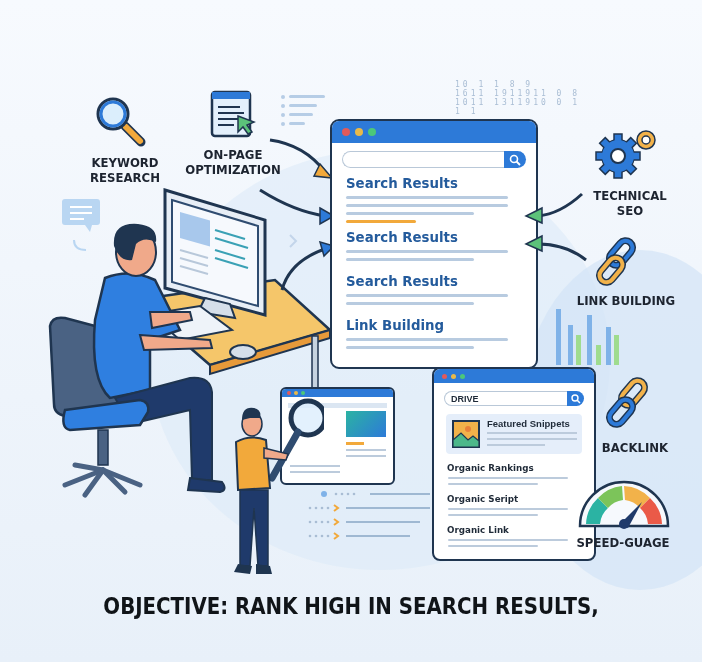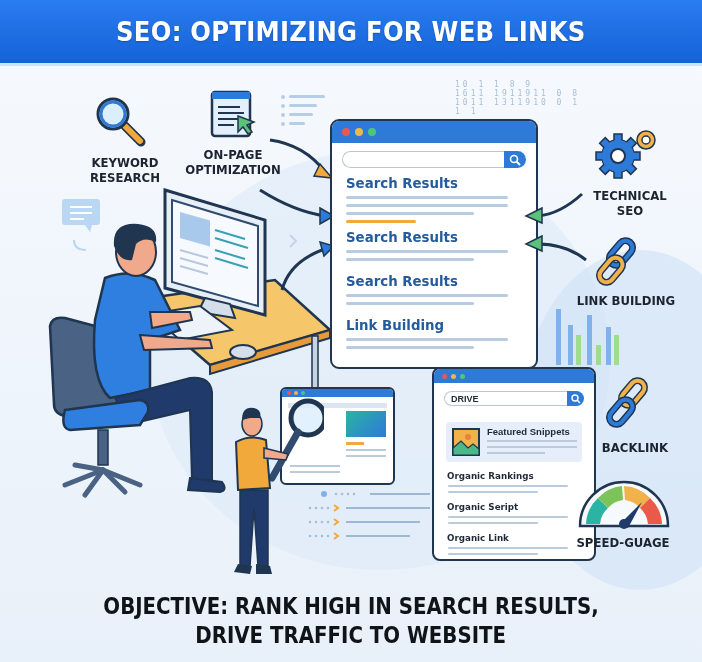--- a/index.html
+++ b/index.html
@@ -61,21 +61,21 @@
   .line { height: 3px; border-radius: 2px; background: #b8cbe0; margin: 5px 0 0 14px; }
   
   .serp {
     position: absolute; left: 432px; top: 367px; width: 164px; height: 194px;
     background: #ffffff; border: 2px solid #1f3550; border-radius: 8px; overflow: hidden;
   }
   .serp-bar { height: 14px; background: #2d7ad8; display: flex; align-items: center; gap: 4px; padding-left: 8px; }
   .serp-search { margin: 8px 10px 0 10px; height: 15px; display: flex; }
   .serp-search .search-field { display: flex; align-items: center; padding-left: 6px; font-size: 9px; font-weight: 700; color: #1f2a38; }
   .snippet {
-    margin: 16px 12px 0 12px; height: 40px; background: #e5eefa; border-radius: 4px; position: relative;
+    margin: 8px 12px 0 12px; height: 40px; background: #e5eefa; border-radius: 4px; position: relative;
   }
   .serp-item { font-size: 9.5px; font-weight: 700; color: #1f2a38; margin: 8px 0 0 13px; font-family: "DejaVu Sans", sans-serif; transform: scaleX(0.92); transform-origin: left; }
   .serp-line { height: 2px; background: #bccbdc; border-radius: 1px; margin: 4px 0 0 14px; }
   
   .small-win {
     position: absolute; left: 280px; top: 387px; width: 115px; height: 98px;
     background: #fff; border: 2px solid #1f3550; border-radius: 6px; overflow: hidden;
   }
   .objective {
     position: absolute; left: 0; top: 592px; width: 702px; text-align: center;
@@ -85,23 +85,20 @@
   .objective span { display: inline-block; transform: scaleX(0.86); }
 </style>
 </head>
 <body>
 
 <div class="canvas">
 
   <div class="bg-blob" style="left:150px;top:150px;width:460px;height:420px;opacity:0.55;"></div>
   <div class="bg-blob" style="left:520px;top:250px;width:240px;height:340px;background:#d3e4f6;opacity:0.7;"></div>
 
-  <div class="header">
-    <div class="header-title">SEO: OPTIMIZING FOR WEB LINKS</div>
-  </div>
 
   <svg class="abs" style="left:93px;top:94px" width="56" height="56" viewBox="0 0 56 56">
     <line x1="32" y1="32" x2="48" y2="48" stroke="#1f3550" stroke-width="9" stroke-linecap="round"></line>
     <line x1="33" y1="33" x2="47" y2="47" stroke="#f2a93b" stroke-width="6" stroke-linecap="round"></line>
     <circle cx="20" cy="20" r="15" fill="#dbeefc" stroke="#1f3550" stroke-width="3"></circle>
     <circle cx="20" cy="20" r="12" fill="none" stroke="#2d7ad8" stroke-width="3"></circle>
   </svg>
   <div class="label" style="left:75px;top:155px;width:100px;">
     <div>KEYWORD</div>
     <div>RESEARCH</div>
@@ -402,15 +399,14 @@
     <path d="M22 22 A38 38 0 0 1 46 10 L47 24 A24 24 0 0 0 32 32 Z" fill="#7cc45a"></path>
     <path d="M48 10 A38 38 0 0 1 74 22 L64 32 A24 24 0 0 0 49 24 Z" fill="#f2b24a"></path>
     <path d="M74 22 A38 38 0 0 1 86 48 L72 48 A24 24 0 0 0 64 32 Z" fill="#ea5a48"></path>
     <path d="M44 48 L66 26 L52 52 Z" fill="#1f3a6b"></path>
     <circle cx="48" cy="48" r="5" fill="#1f3a6b"></circle>
   </svg>
   <div class="label" style="left:568px;top:535px;width:110px;">SPEED-GUAGE</div>
 
   <div class="objective">
     <div><span>OBJECTIVE: RANK HIGH IN SEARCH RESULTS,</span></div>
-    <div><span>DRIVE TRAFFIC TO WEBSITE</span></div>
   </div>
 </div>
 
 </body></html>

